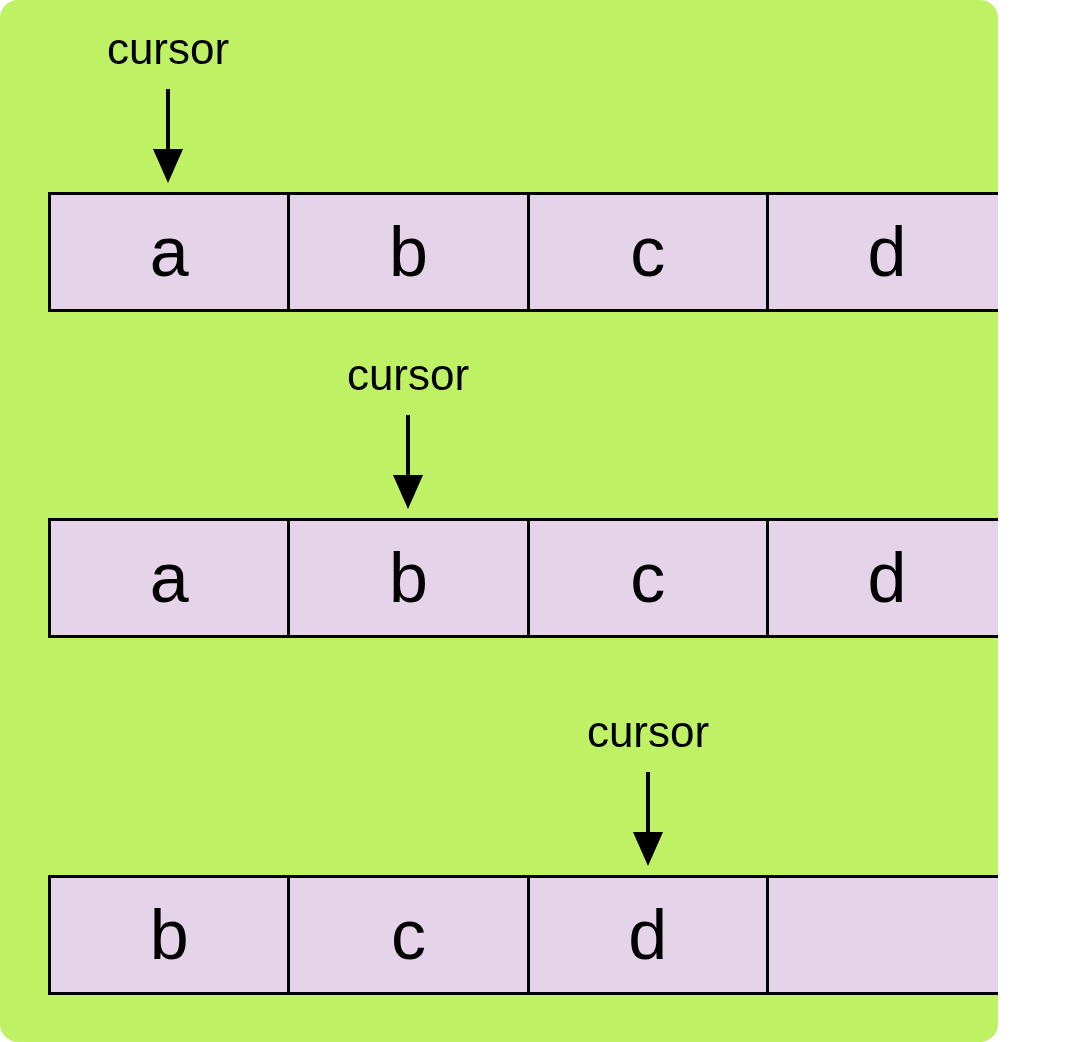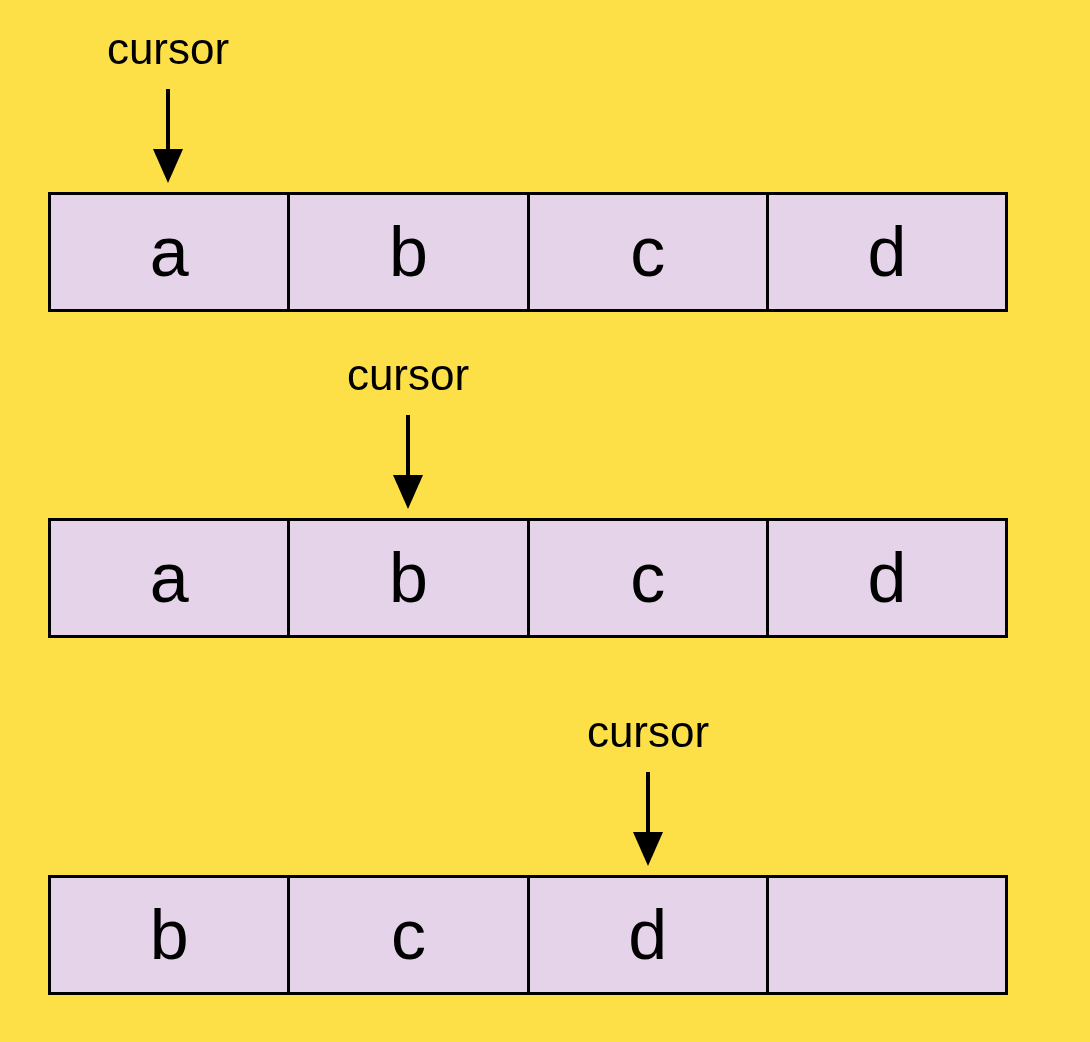--- a/index.html
+++ b/index.html
@@ -3,24 +3,25 @@
 <meta charset="utf-8">
 <style>
   html, body {
     margin: 0;
     padding: 0;
     background: #ffffff;
     font-family: "Liberation Sans", "DejaVu Sans", sans-serif;
   }
   .canvas {
     position: relative;
-    width: 1090px;
+    width: 998px;
     height: 1042px;
-    background: #fde047;
+    background: #bef264;
     overflow: hidden;
+    border-radius: 18px;
   }
   .diagram {
     position: absolute;
     left: 0;
     width: 1090px;
     height: 300px;
   }
   .diagram-1 { top: 25px; }
   .diagram-2 { top: 351px; }
   .diagram-3 { top: 708px; }

